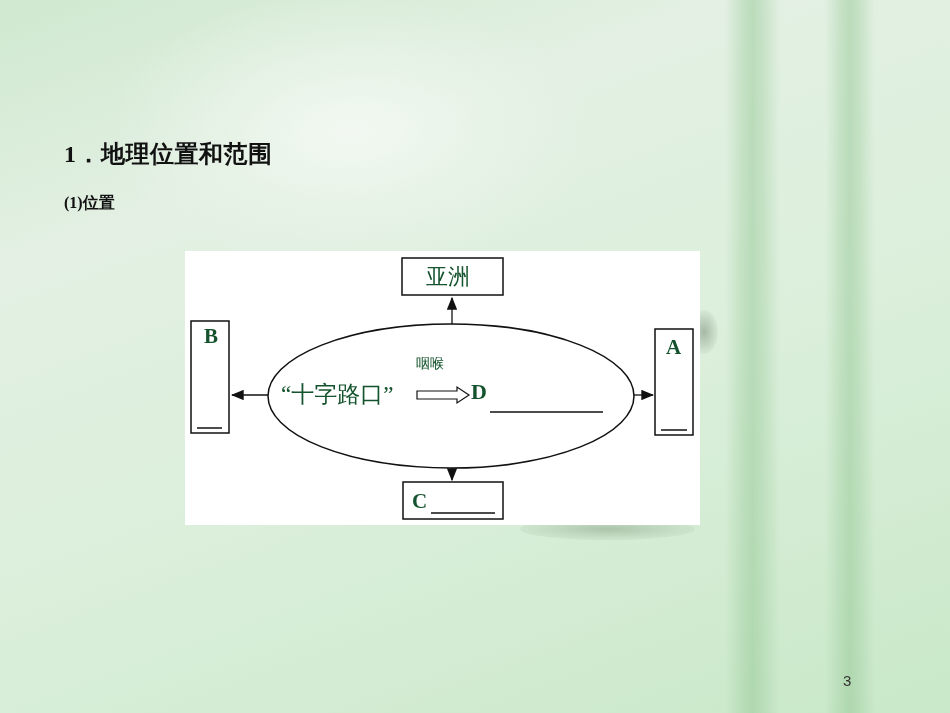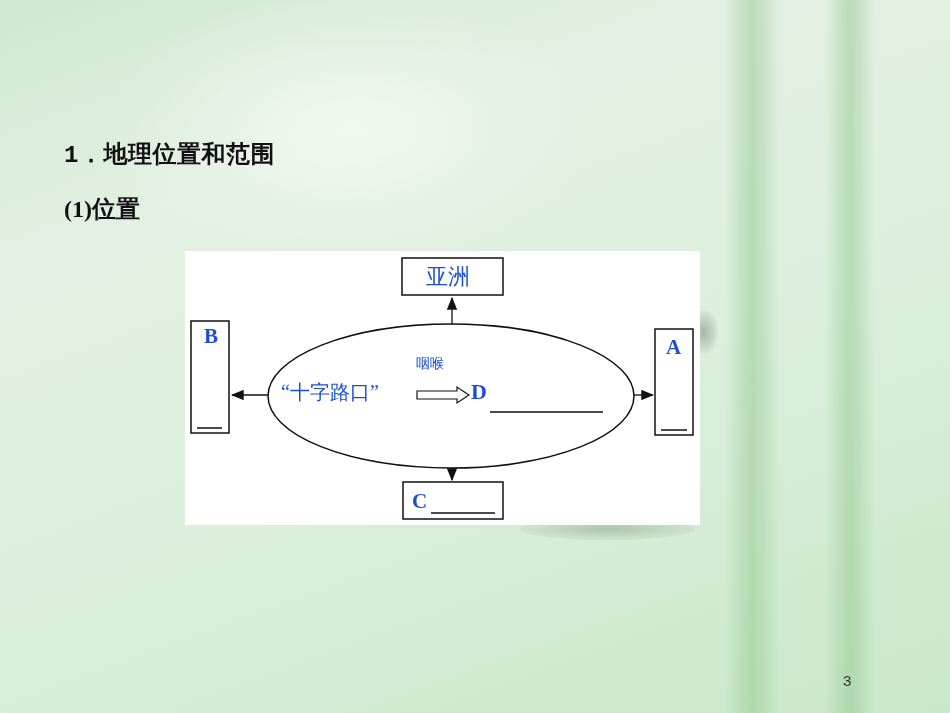--- a/index.html
+++ b/index.html
@@ -23,31 +23,31 @@
     position:absolute; left:520px; top:518px; width:175px; height:22px;
     border-radius:50%;
     background: radial-gradient(ellipse at center, rgba(120,150,120,0.45) 0%, rgba(150,180,150,0.2) 60%, rgba(150,180,150,0) 100%);
   }
   .stone {
     position:absolute; left:690px; top:310px; width:28px; height:44px; border-radius:50%;
     background: radial-gradient(ellipse at center, rgba(120,140,120,0.55) 0%, rgba(150,170,150,0) 80%);
   }
   .heading {
     position:absolute; left:64px; top:138px; font-size:24px; font-weight:bold; color:#111;
-    font-family: Liberation Mono, monospace; letter-spacing:0.5px;
+    font-family: Liberation Serif, serif; letter-spacing:0.5px;
   }
   .subheading {
-    position:absolute; left:64px; top:193px; font-size:24px; color:#111;
+    position:absolute; left:64px; top:193px; font-size:16px; color:#111;
     font-family: "Liberation Serif", serif; font-weight:bold;
   }
   .diagram {
     position:absolute; left:185px; top:251px; width:515px; height:274px; background:#fff;
   }
   .diagram svg { position:absolute; left:0; top:0; }
-  .lbl { position:absolute; color:#1d4ed8; font-family:"Liberation Serif","DejaVu Serif",serif; }
+  .lbl { position:absolute; color:#14532d; font-family:"Liberation Serif","DejaVu Serif",serif; }
   .page-num {
     position:absolute; left:843px; top:672px; font-size:15px; color:#333;
     font-family:"Liberation Sans", sans-serif;
   }
 </style>
 </head>
 <body>
 
 <div class="glow"></div>
 <div class="bamboo bamboo1"></div>
@@ -87,17 +87,17 @@
     <line x1="305" y1="161" x2="418" y2="161" stroke="#111" stroke-width="1.3"></line>
 
     <path d="M232,140 L272,140 L272,136 L284,144 L272,152 L272,148 L232,148 Z" fill="#fff" stroke="#111" stroke-width="1.2"></path>
   </svg>
 
   <span class="lbl" style="left:241px;top:11px;font-size:22px;">亚洲</span>
   <span class="lbl" style="left:19px;top:73px;font-size:21px;font-weight:bold;">B</span>
   <span class="lbl" style="left:481px;top:84px;font-size:21px;font-weight:bold;">A</span>
   <span class="lbl" style="left:227px;top:238px;font-size:21px;font-weight:bold;">C</span>
   <span class="lbl" style="left:231px;top:104px;font-size:14px;">咽喉</span>
-  <span class="lbl" style="left:96px;top:128px;font-size:20px;">“十字路口”</span>
+  <span class="lbl" style="left:96px;top:128px;font-size:23px;">“十字路口”</span>
   <span class="lbl" style="left:286px;top:128px;font-size:22px;font-weight:bold;">D</span>
 </div>
 
 <div class="page-num">3</div>
 
 </body></html>

